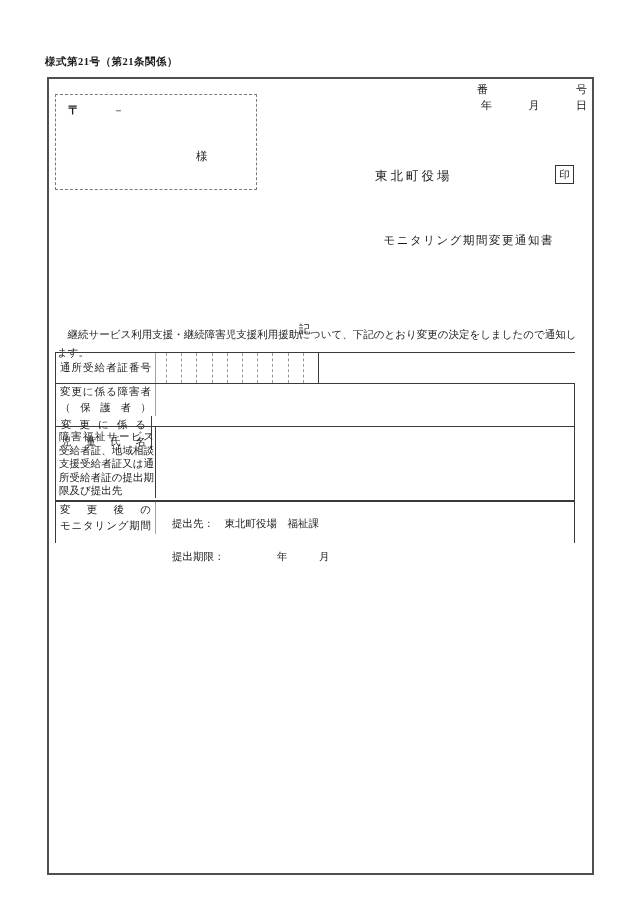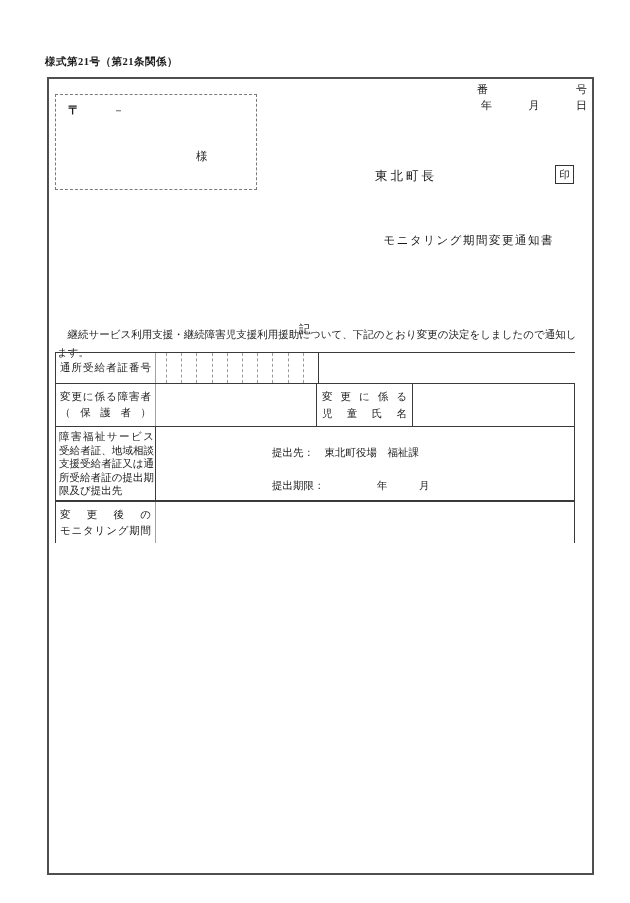--- a/index.html
+++ b/index.html
@@ -64,21 +64,21 @@
     top: 243px; left: 0; right: 32px;
     text-align: center; font-size: 11.5px;
   }
   
   .form-table { left: 6px; top: 273px; width: 520px; }
   .trow {
     display: flex;
     border-left: 1px solid #3a3a3a;
     border-top: 1px solid #3a3a3a;
   }
-  .trow.bordered-r { border-right: 1px solid #3a3a3a; }
+  .trow.bordered-r { border-right: 1px solid #3a3a3a; flex-direction: column; }
   .trow.last { border-bottom: 1px solid #3a3a3a; }
   .r1 { height: 31px; }
   .r2 { height: 43px; }
   .r3 { height: 42px; }
   .r4 { height: 75px; }
   .cell { height: 100%; }
   .cell-label {
     width: 100px;
     border-right: 1px solid #84cc16;
     display: flex; align-items: center;
@@ -142,21 +142,21 @@
       <span>番</span>
       <span>号</span>
     </div>
 
     <div class="abs date-line">
       <span>年</span>
       <span>月</span>
       <span>日</span>
     </div>
 
-    <div class="abs sender">東北町長</div>
+    <div class="abs sender">東北町役場</div>
     <div class="abs seal-box">印</div>
 
     <div class="abs doc-title">モニタリング期間変更通知書</div>
 
     <div class="abs intro">　継続サービス利用支援・継続障害児支援利用援助について、下記のとおり変更の決定をしましたので通知し
 ます。</div>
 
     <div class="abs record-marker">記</div>
 
     <div class="abs form-table">

